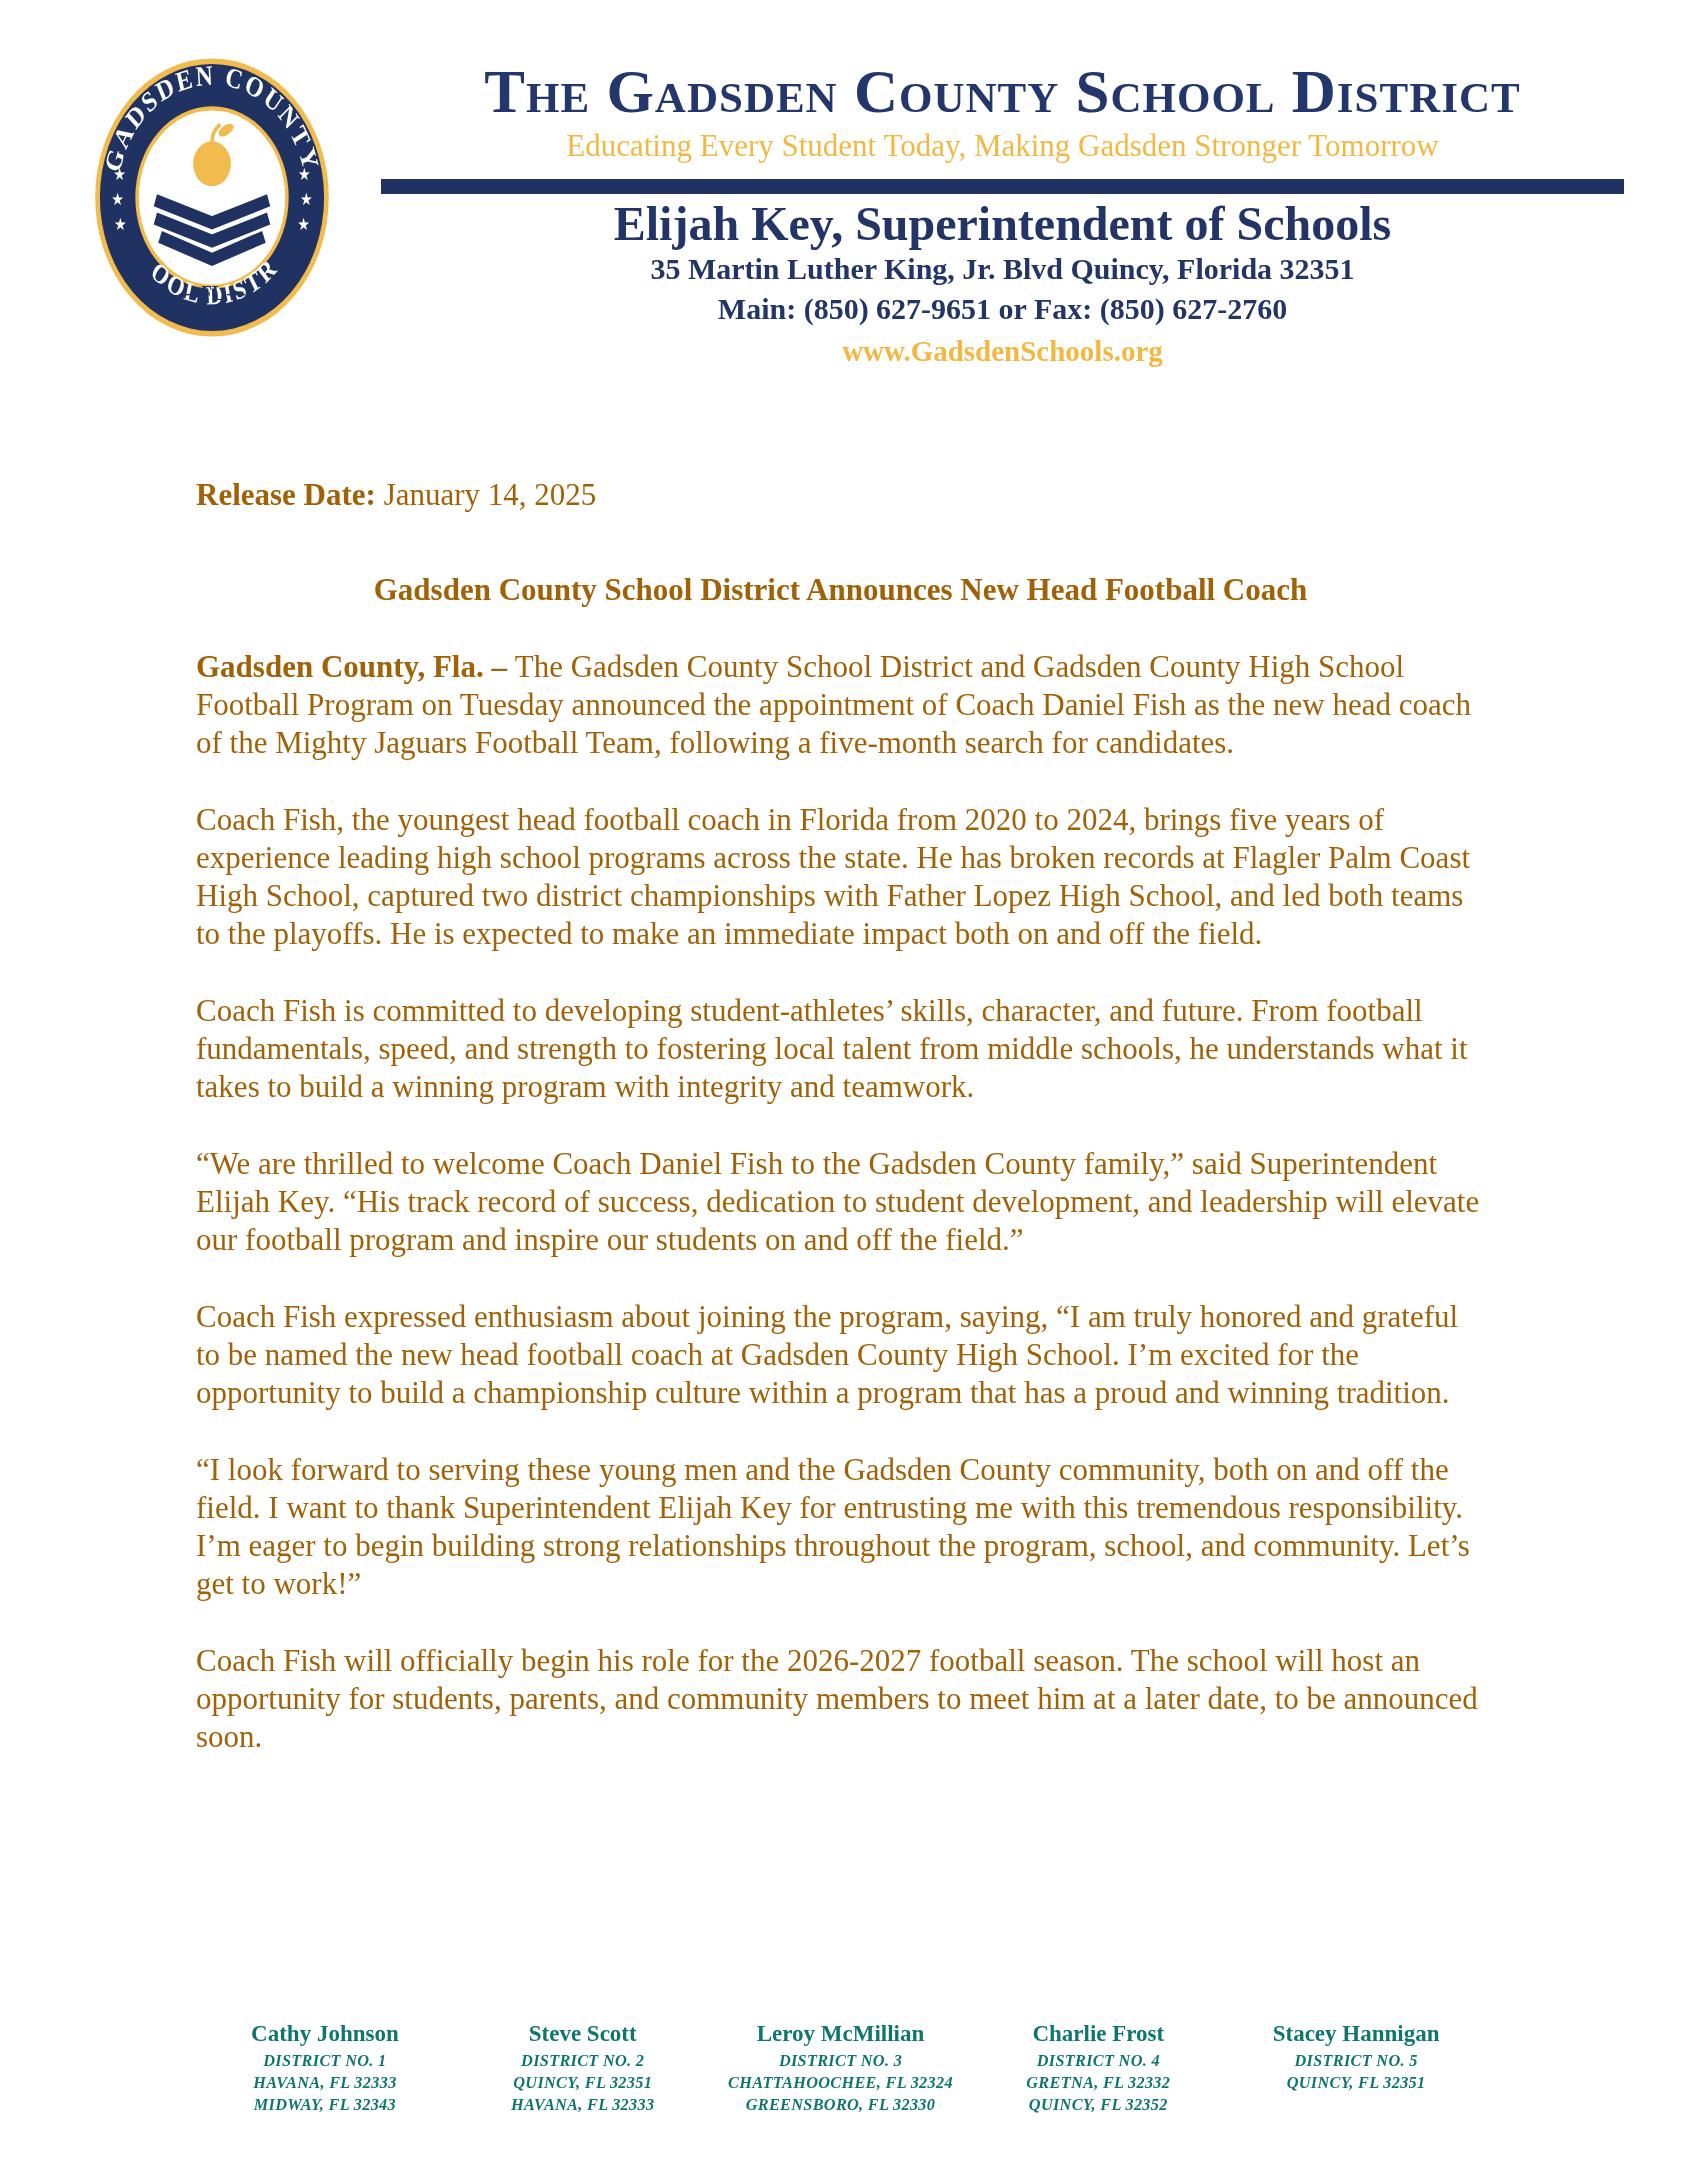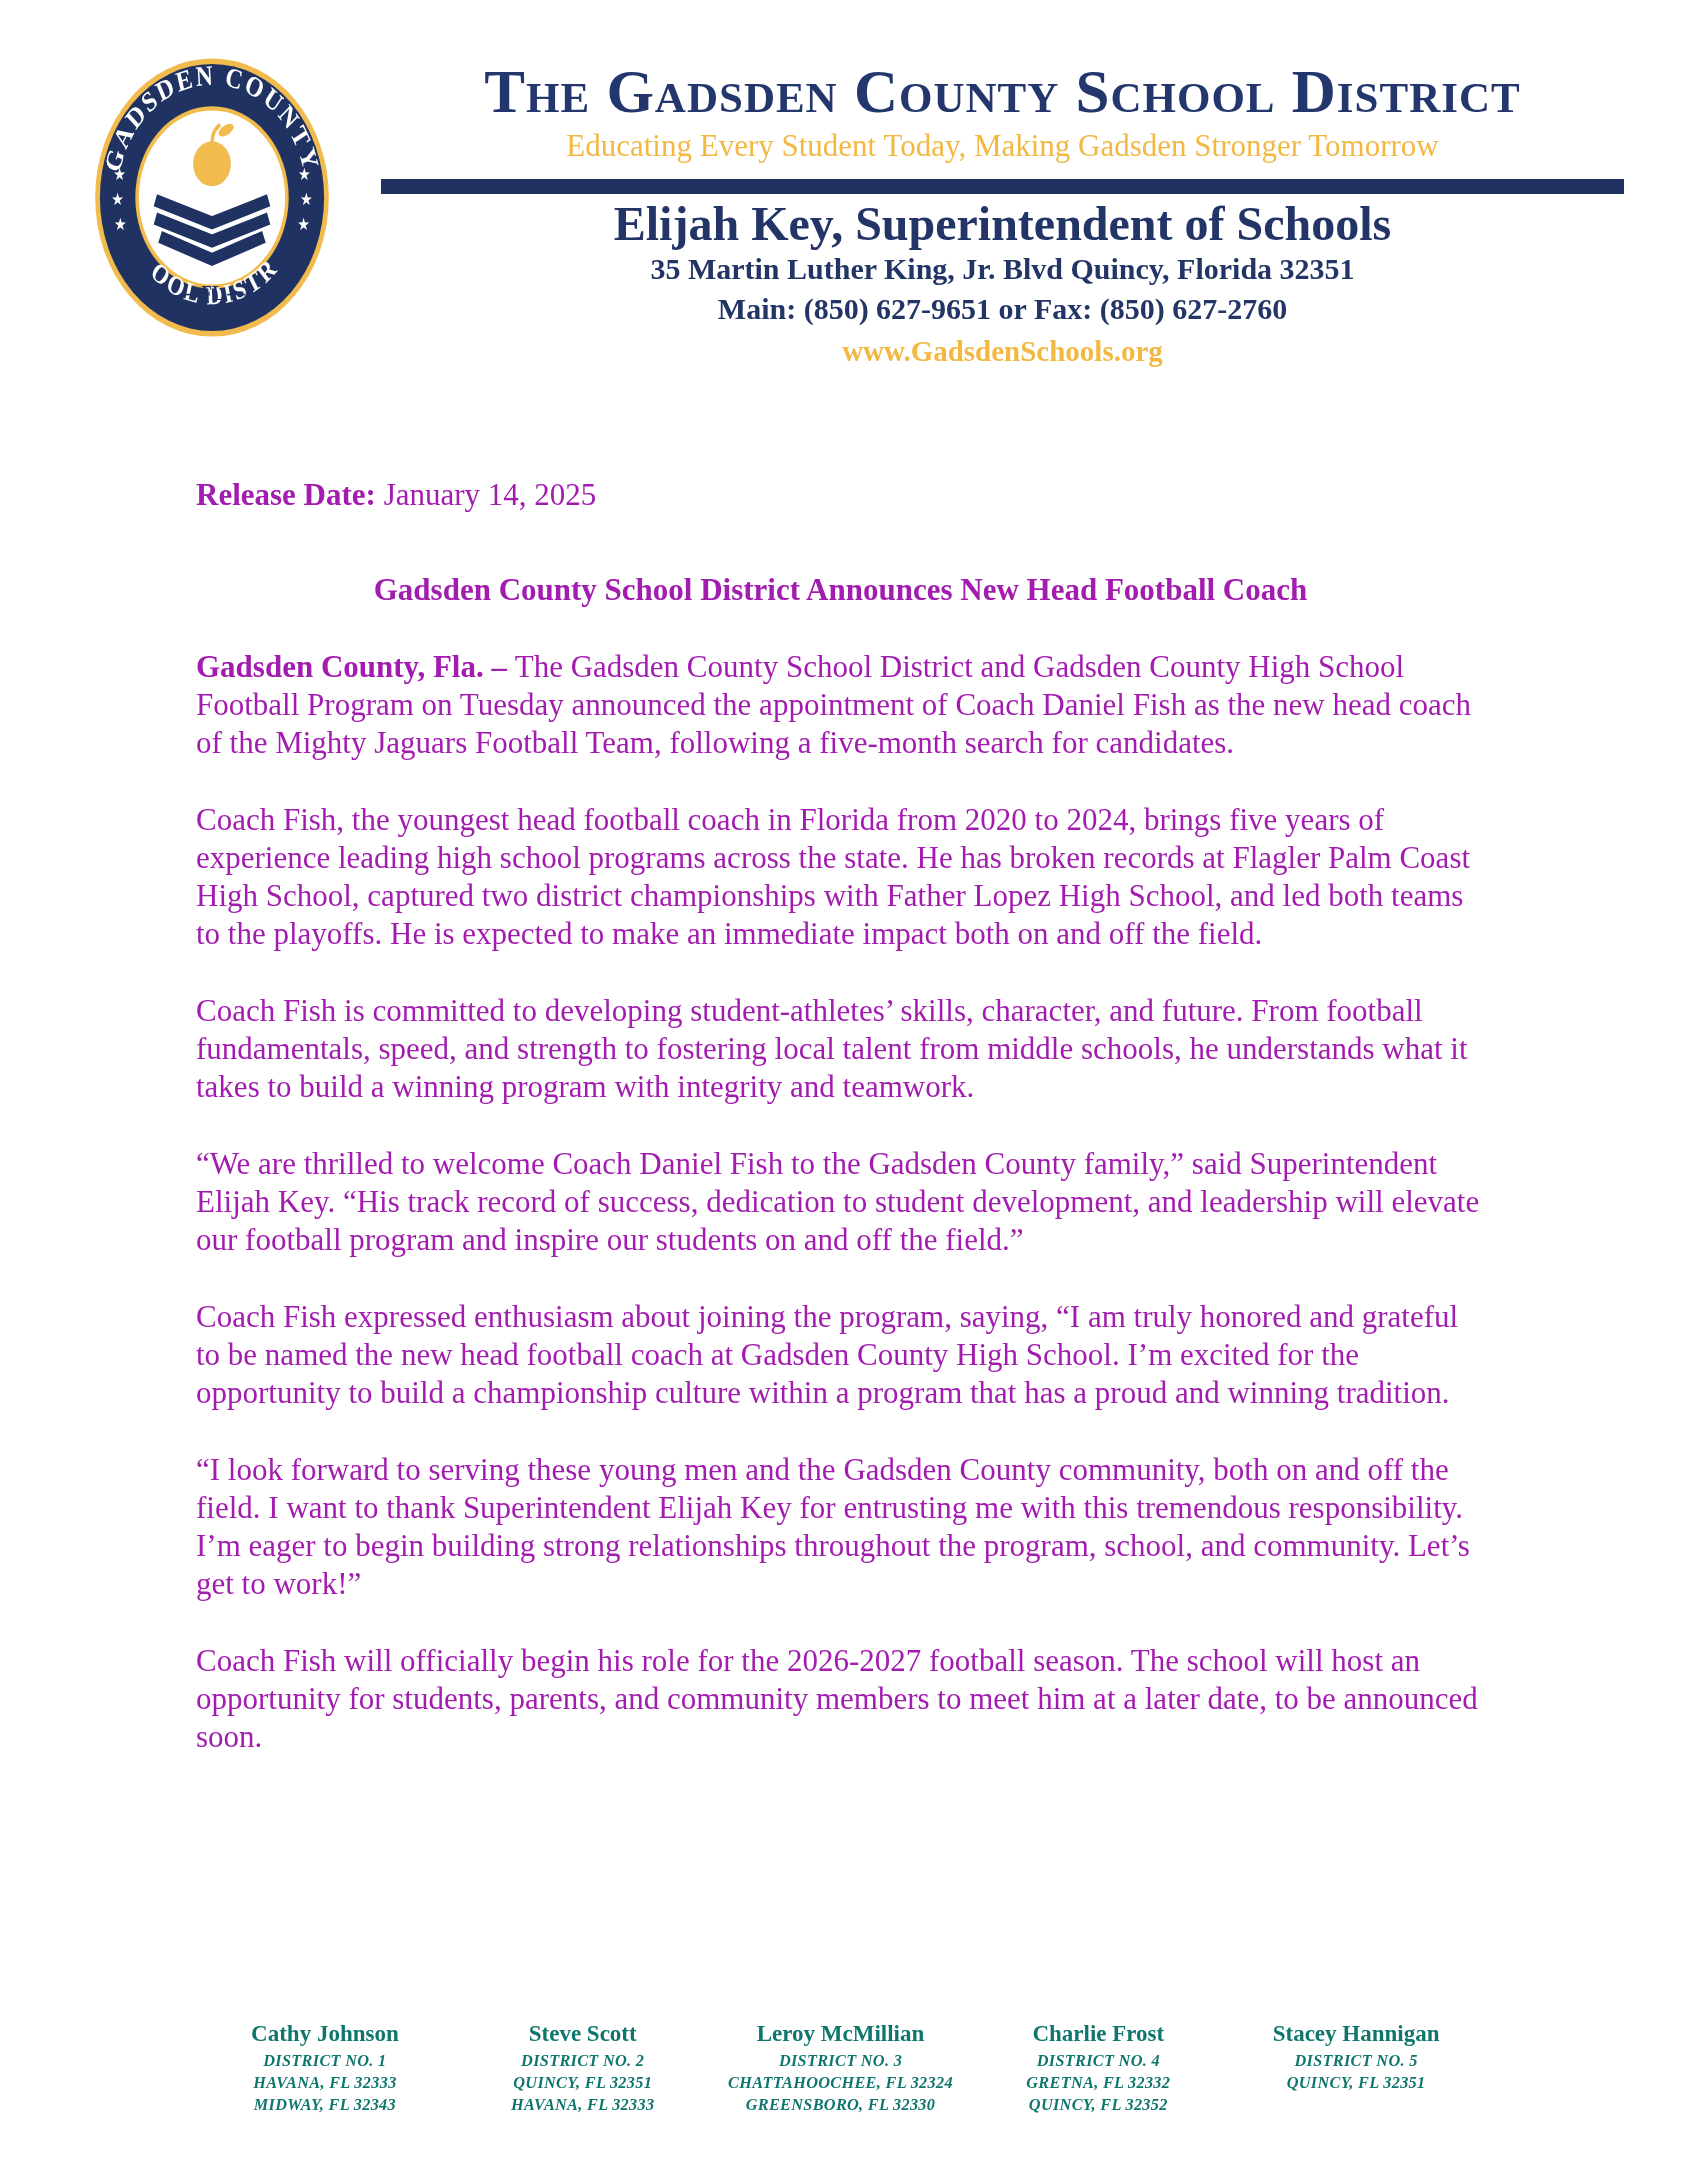--- a/index.html
+++ b/index.html
@@ -24,21 +24,21 @@
     font-size: 31px; font-weight: normal; color: #F2B841; line-height: 40px;
   }
   .bar { height: 15px; background: #1F3262; margin-top: 13px; }
   .superintendent { font-size: 48px; font-weight: bold; line-height: 51px; margin-top: 4px; color: #223566;}
   .addr  { font-size: 30px; font-weight: bold; line-height: 40px; color: #223566;}
   .phone { font-size: 30px; font-weight: bold; line-height: 40px; color: #223566;}
   .website { font-size: 29px; font-weight: bold; line-height: 44px; color: #F2B841; }
   
   .doc-body {
     margin: 103px 198px 0 196px;
-    font-size: 31px; line-height: 38px; color: #a21caf;
+    font-size: 31px; line-height: 38px; color: #a16207;
   }
   .release-row { position: relative; height: 40px; }
   .release-contact { position: absolute; left: 538px; top: 0; }
   .release-row2 { padding-left: 612px; height: 40px; }
   .headline { font-size: 31px; font-weight: bold; text-align: center; margin: 55px 0 0 0; line-height: 38px; }
   #paragraphs p { margin: 39px 0 0 0; }
   
   .board-footer {
     position: absolute; top: 2020px; left: 196px; right: 198px;
     display: flex; color: #0f766e;

